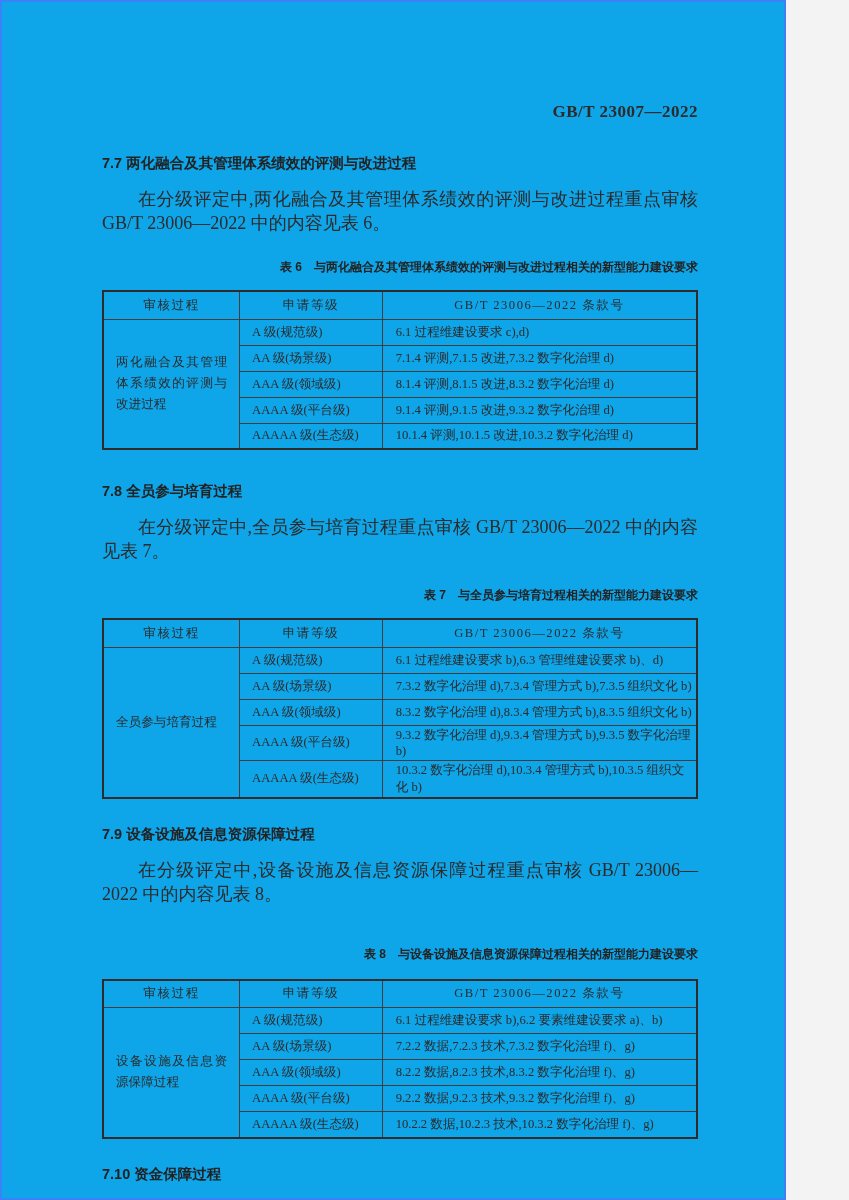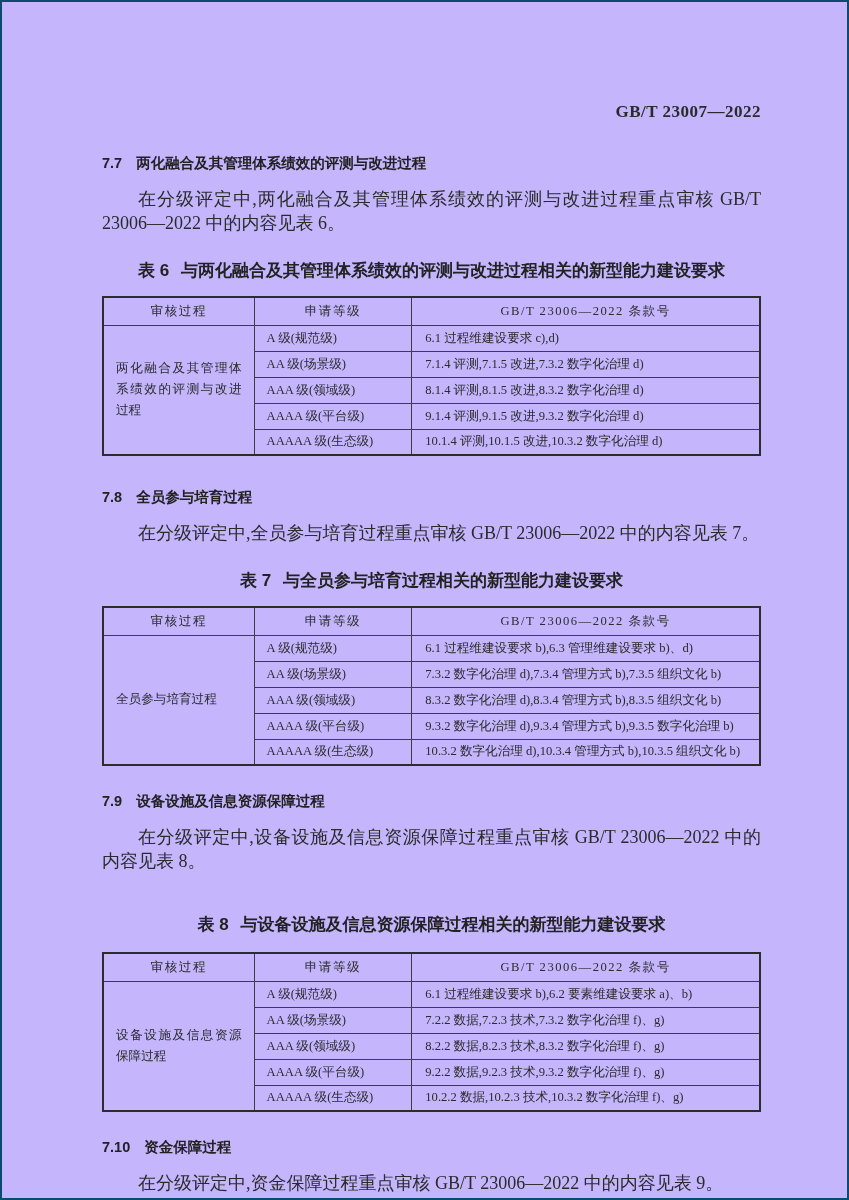--- a/index.html
+++ b/index.html
@@ -1,41 +1,41 @@
 <!DOCTYPE html>
 <html><head>
 <meta charset="utf-8">
 <style>
   html,body{margin:0;padding:0;background:#f3f3f3;}
   .page{
-    width:849px;height:1200px;box-sizing:border-box;
-    background:#c4b5fd;border:2px solid #0c4a6e;
+    width:786px;height:1200px;box-sizing:border-box;
+    background:#0ea5e9;border:2px solid #3b82f6;
     font-family:"Liberation Serif",serif;color:#2b2b2b;
     position:relative;overflow:hidden;
   }
   .content{margin:0 86px 0 100px;}
   .doc-number{
     padding-top:100px;text-align:right;
     font-weight:bold;font-size:17px;letter-spacing:0.5px;
     font-family:"Liberation Serif",serif;
   }
   .section-heading{
     margin:32px 0 0 0;font-family:"Liberation Sans",sans-serif;
     font-weight:bold;font-size:14.5px;color:#222;
   }
   .section-heading.tight{margin-top:26px;}
-  .section-number{display:inline-block;margin-right:14px;}
+  .section-number{display:inline-block;margin-right:4px;}
   .body-para{
     margin:14px 0 0 0;font-size:18px;line-height:24px;
     text-indent:2em;text-align:justify;
   }
   .table-caption{
-    margin:24px 0 0 0;text-align:center;
+    margin:24px 0 0 0;text-align:right;
     font-family:"Liberation Sans",sans-serif;font-weight:bold;
-    font-size:17px;color:#222;
+    font-size:12px;color:#222;
   }
   .table-caption.wide-gap{margin-top:40px;}
   .caption-label{display:inline-block;margin-right:12px;}
   table.audit-table{
     border-collapse:collapse;width:100%;table-layout:fixed;
     margin-top:14px;border:2px solid #2c2c2c;padding-left:24px;
   }
   table.audit-table.t8{margin-top:16px;}
   .audit-table col.c1{width:23%;}
   .audit-table col.c2{width:24%;}

